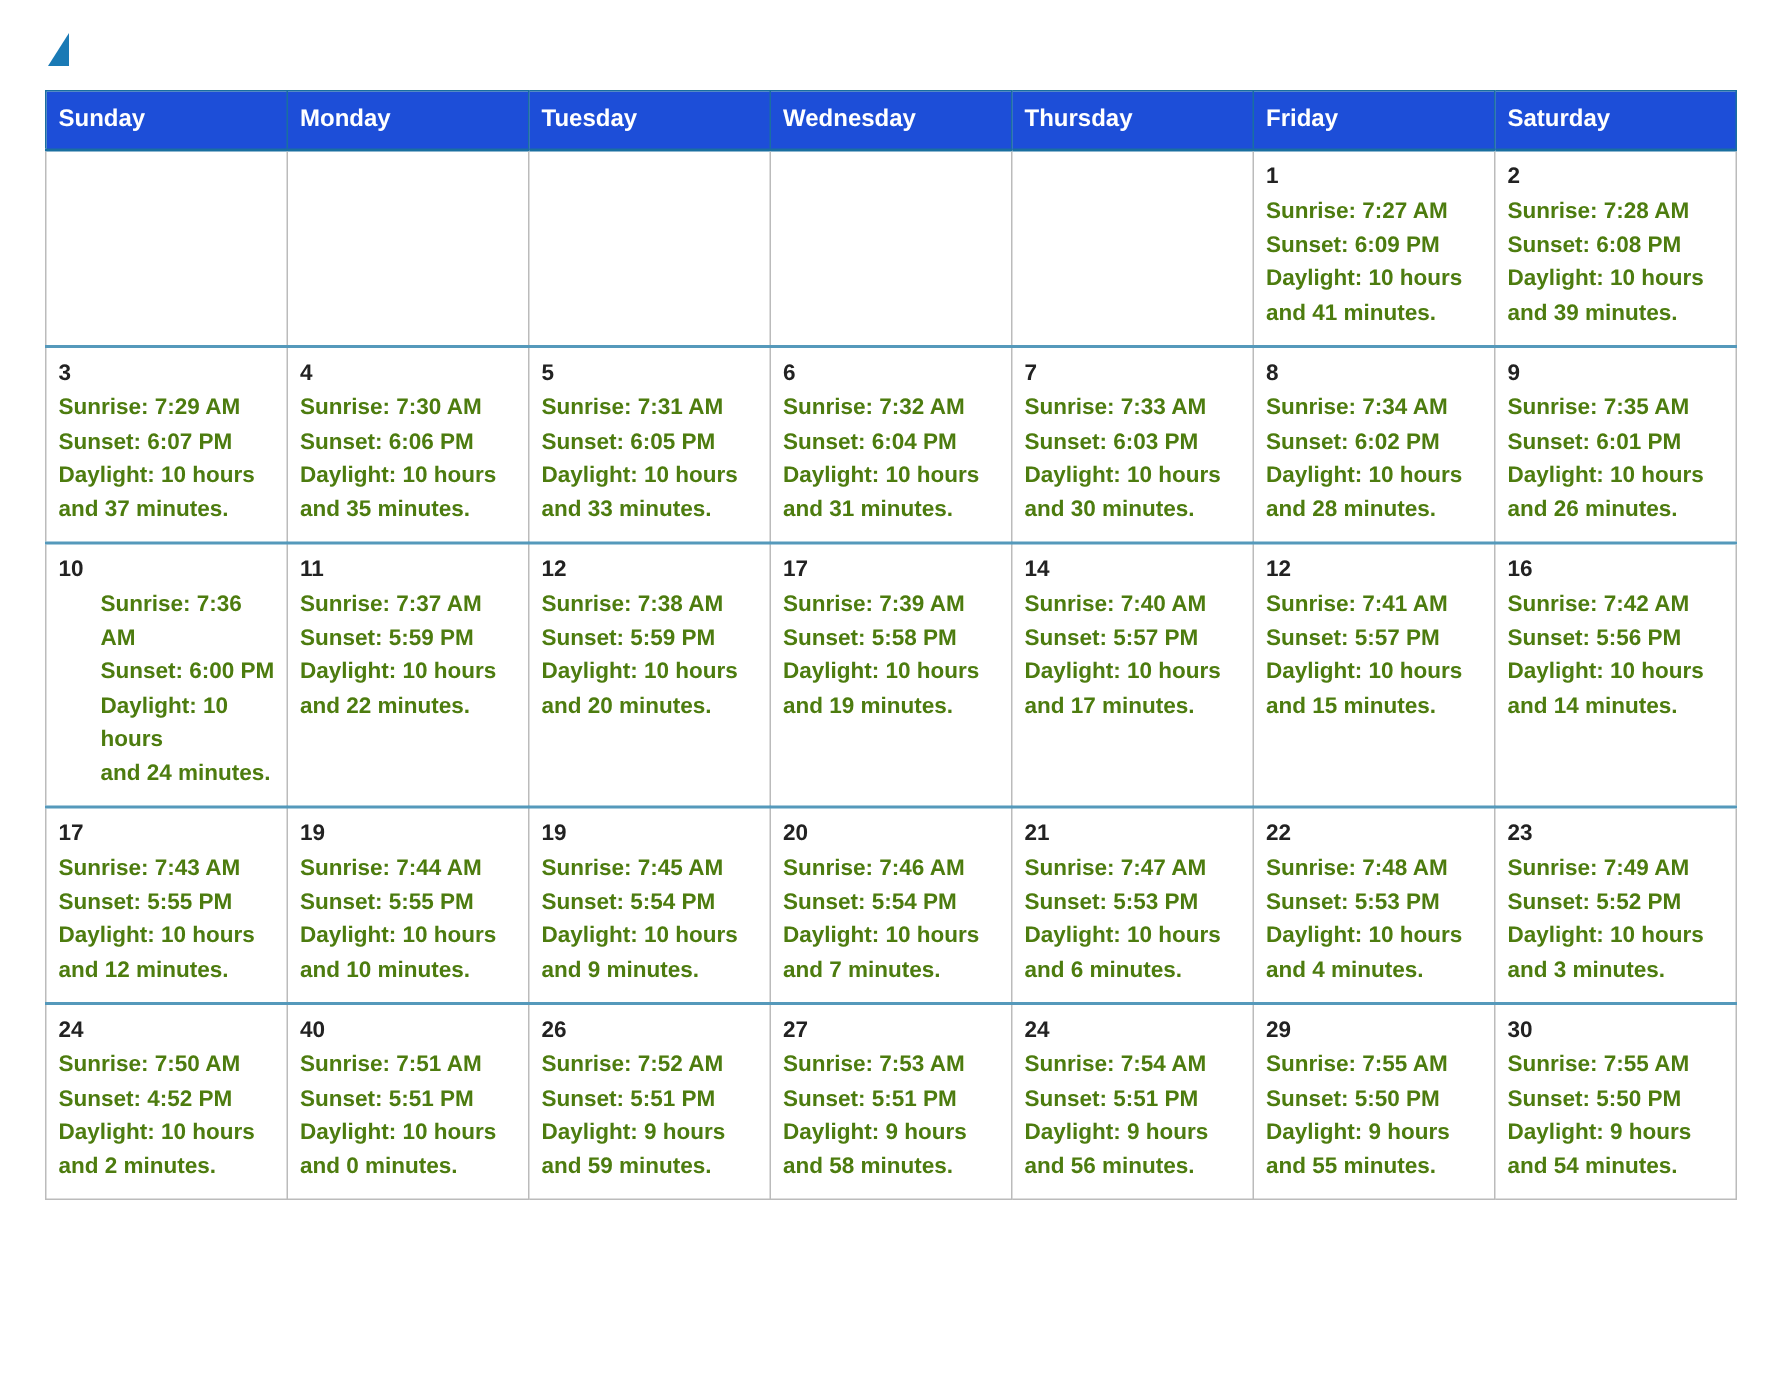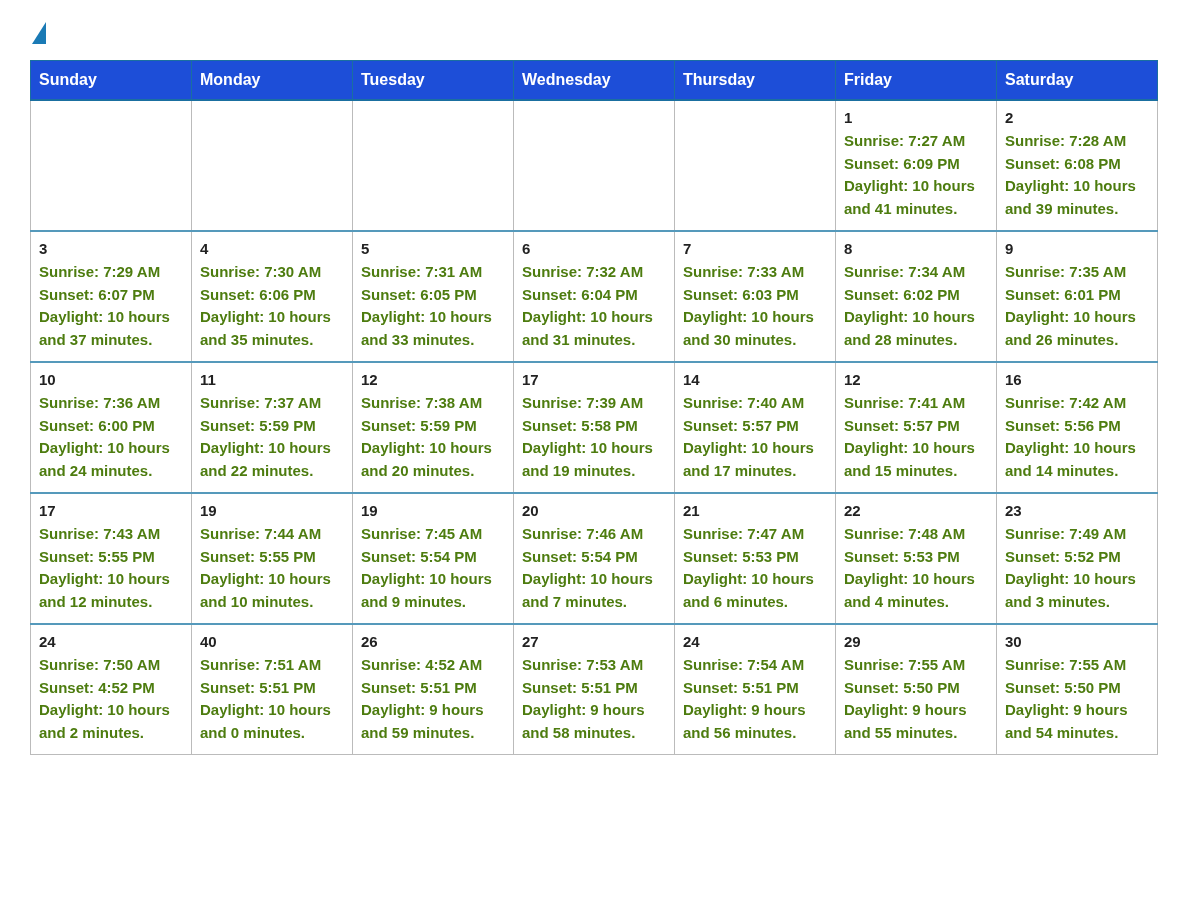--- a/index.html
+++ b/index.html
@@ -206,21 +206,21 @@
           <span class="day-num">9</span>
           <div class="day-info" style="white-space: pre-line;">Sunrise: 7:35 AM
 Sunset: 6:01 PM
 Daylight: 10 hours
 and 26 minutes.</div>
         </td>
       </tr>
       <tr>
         <td>
           <span class="day-num">10</span>
-          <div class="day-info" style="white-space: pre-line;">Sunrise: 7:36 AM
+          <div class="day-info" style="white-space: pre-line; margin-left: 28px;">Sunrise: 7:36 AM
 Sunset: 6:00 PM
 Daylight: 10 hours
 and 24 minutes.</div>
         </td>
         <td>
           <span class="day-num">11</span>
           <div class="day-info" style="white-space: pre-line;">Sunrise: 7:37 AM
 Sunset: 5:59 PM
 Daylight: 10 hours
 and 22 minutes.</div>
@@ -322,21 +322,21 @@
         </td>
         <td>
           <span class="day-num">40</span>
           <div class="day-info" style="white-space: pre-line;">Sunrise: 7:51 AM
 Sunset: 5:51 PM
 Daylight: 10 hours
 and 0 minutes.</div>
         </td>
         <td>
           <span class="day-num">26</span>
-          <div class="day-info" style="white-space: pre-line;">Sunrise: 4:52 AM
+          <div class="day-info" style="white-space: pre-line;">Sunrise: 7:52 AM
 Sunset: 5:51 PM
 Daylight: 9 hours
 and 59 minutes.</div>
         </td>
         <td>
           <span class="day-num">27</span>
           <div class="day-info" style="white-space: pre-line;">Sunrise: 7:53 AM
 Sunset: 5:51 PM
 Daylight: 9 hours
 and 58 minutes.</div>

